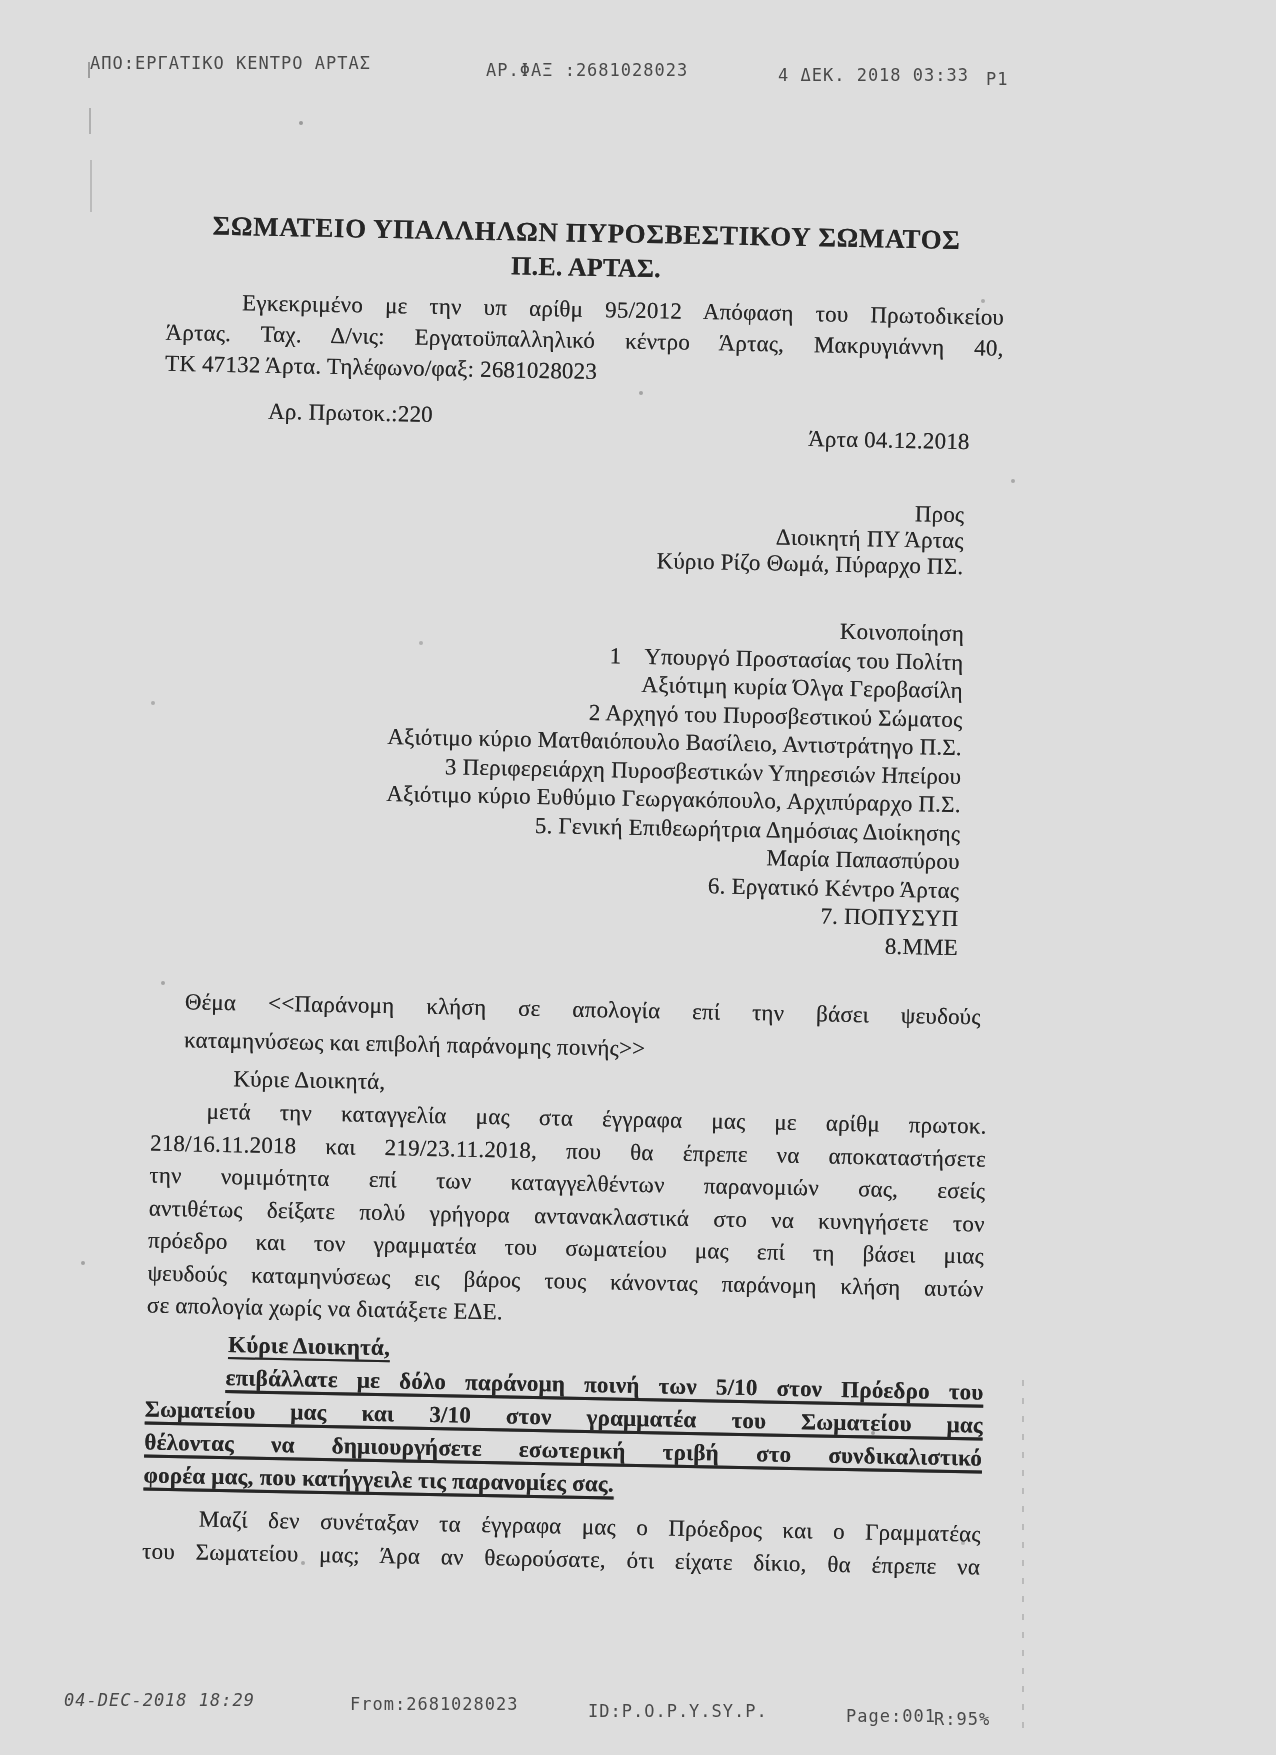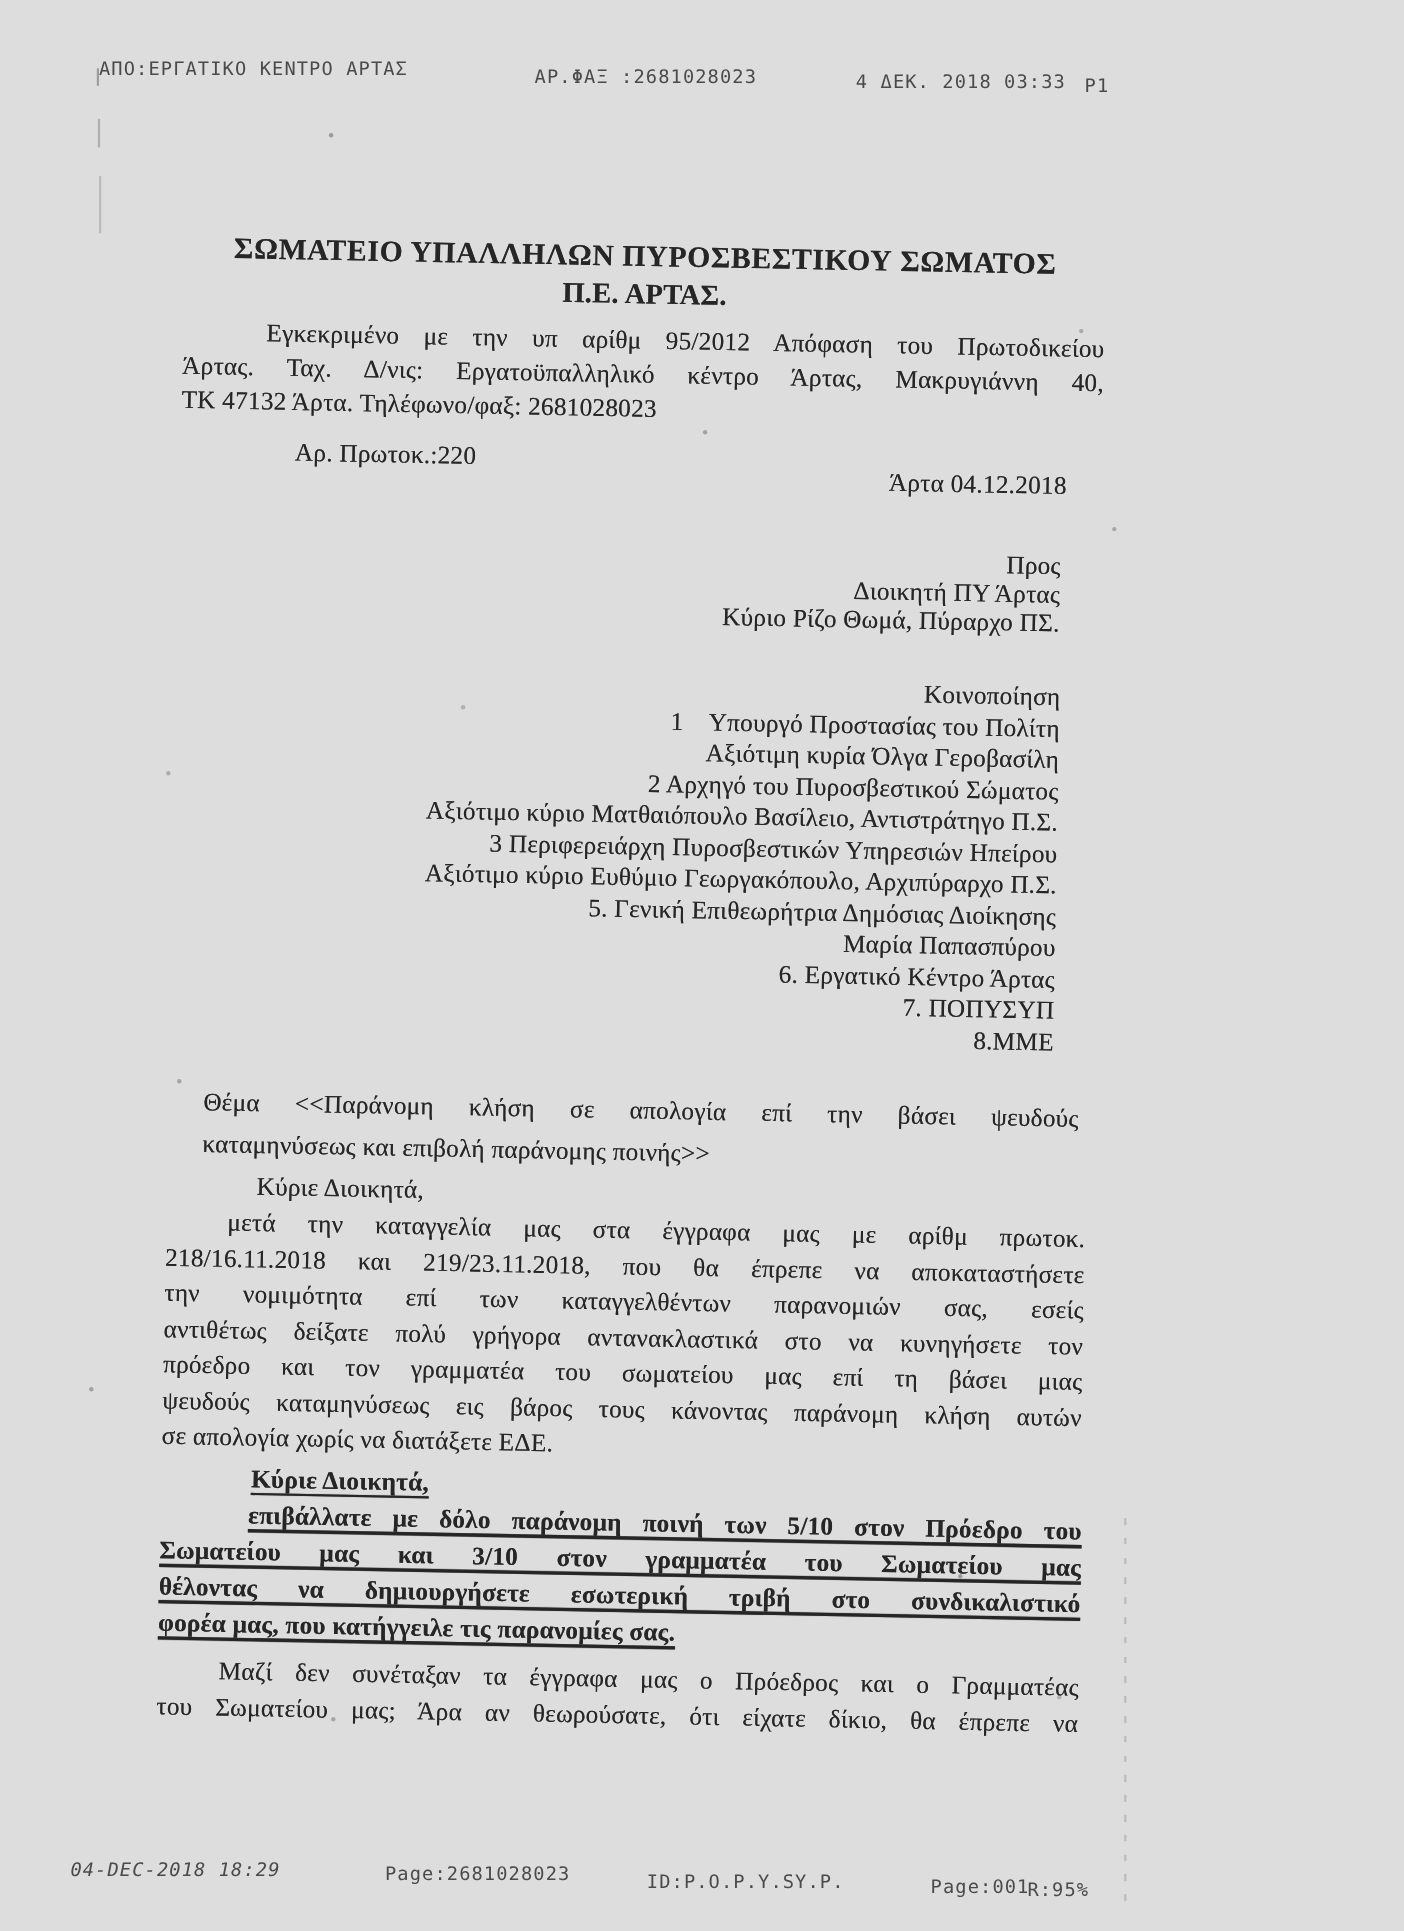--- a/index.html
+++ b/index.html
@@ -142,19 +142,19 @@
 
     <div class="para2">
       <div class="jl ind1">Μαζί δεν συνέταξαν τα έγγραφα μας ο Πρόεδρος και ο Γραμματέας</div>
       <div class="jl">του Σωματείου μας; Άρα αν θεωρούσατε, ότι είχατε δίκιο, θα έπρεπε να</div>
     </div>
 
   </div>
 
   <div class="fax-line">
     <span style="left:64px;  top:1690px;font-style:italic;">04-DEC-2018 18:29</span>
-    <span style="left:350px; top:1694px;">Page:2681028023</span>
+    <span style="left:350px; top:1694px;">From:2681028023</span>
     <span style="left:572px; top:1701px;margin-left:16px;">ID:P.O.P.Y.SY.P.</span>
     <span style="left:846px; top:1706px;">Page:001</span>
     <span style="left:934px; top:1709px;">R:95%</span>
   </div>
 
 </div>
 
 </body></html>

